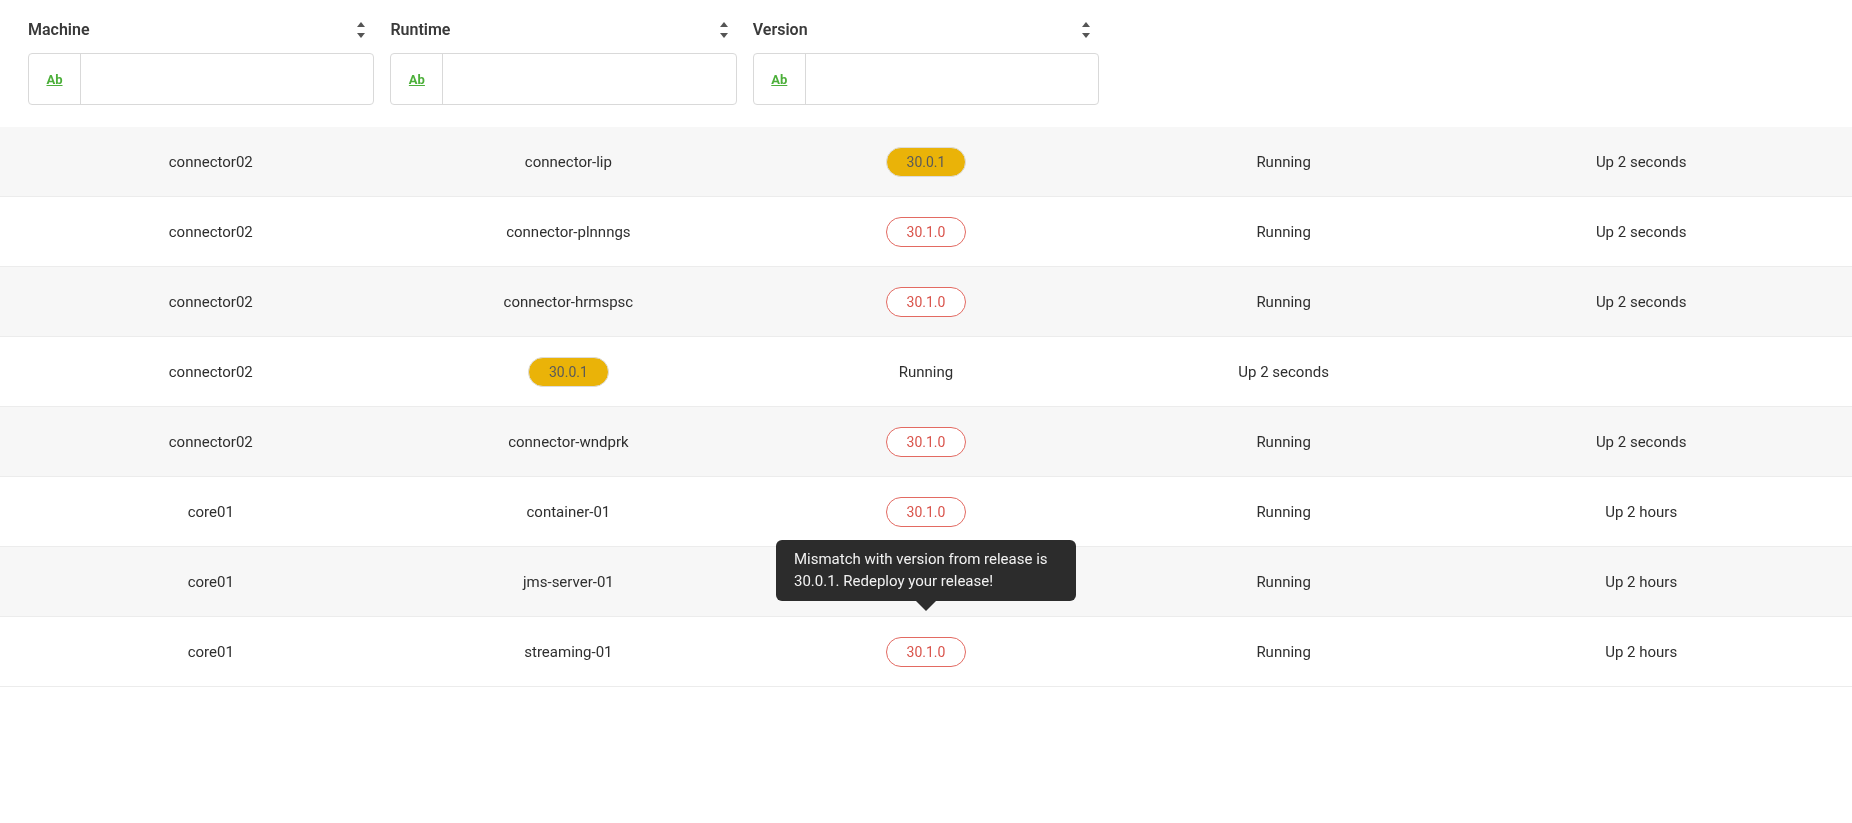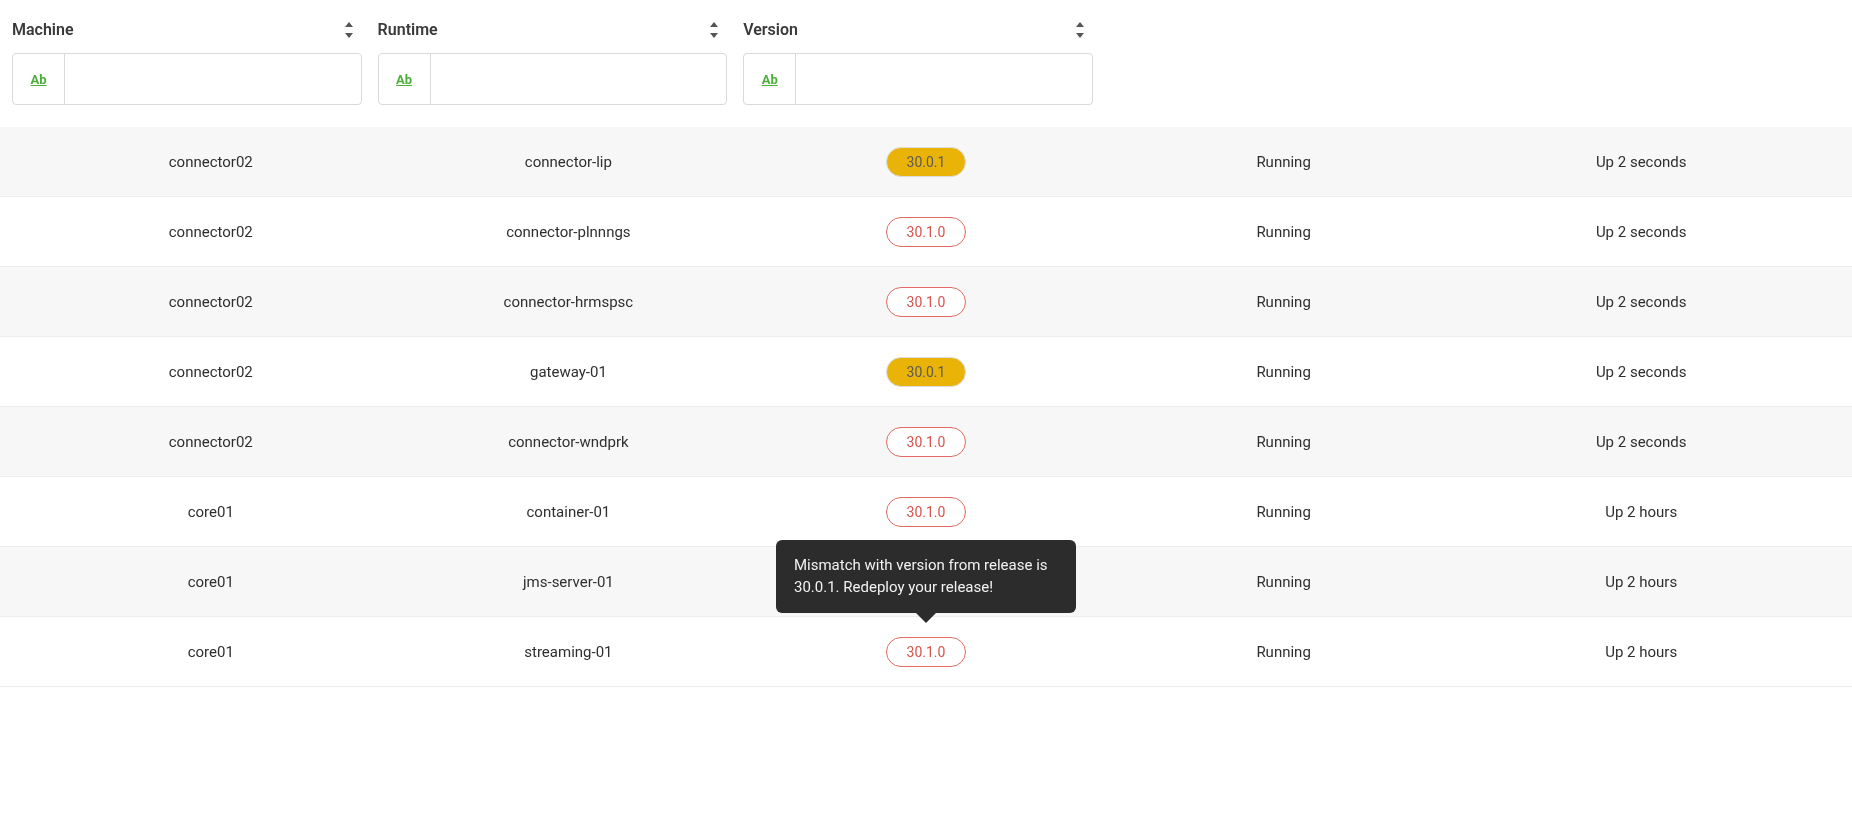--- a/index.html
+++ b/index.html
@@ -5,21 +5,21 @@
   * { box-sizing: border-box; margin: 0; padding: 0; }
   body {
     font-family: -apple-system, BlinkMacSystemFont, "Segoe UI", Roboto, "Helvetica Neue", Arial, sans-serif;
     font-size: 15px;
     color: #2e2e2e;
     background: #fff;
   }
   .header-row {
     display: grid;
     grid-template-columns: 1fr 1fr 1fr 1fr 1fr;
-    padding: 20px 28px 0 12px;
+    padding: 20px 28px 0 28px;
     gap: 16px;
     align-items: start;
   }
   .col-head {
     display: flex;
     flex-direction: column;
     gap: 14px;
   }
   .col-title-row {
     display: flex;
@@ -106,21 +106,21 @@
     border-color: #e36a62;
     color: #d9534b;
     background: #fff;
   }
   .tooltip {
     position: absolute;
     background: #2c2c2c;
     color: #f2f2f2;
     font-size: 15px;
     line-height: 1.5;
-    padding: 14px 18px;
+    padding: 8px 18px;
     border-radius: 6px;
     max-width: 300px;
     z-index: 50;
     pointer-events: none;
   }
   .tooltip::after {
     content: "";
     position: absolute;
     left: 50%;
     bottom: -10px;
@@ -207,21 +207,20 @@
       </div>
       <div class="data-row alt">
         <div class="cell">connector02</div>
         <div class="cell">connector-hrmspsc</div>
         <div class="cell"><span class="pill warn" id="pill-2">30.1.0</span></div>
         <div class="cell">Running</div>
         <div class="cell">Up 2 seconds</div>
       </div>
       <div class="data-row">
         <div class="cell">connector02</div>
-        <div class="cell">gateway-01</div>
         <div class="cell"><span class="pill" id="pill-3">30.0.1</span></div>
         <div class="cell">Running</div>
         <div class="cell">Up 2 seconds</div>
       </div>
       <div class="data-row alt">
         <div class="cell">connector02</div>
         <div class="cell">connector-wndprk</div>
         <div class="cell"><span class="pill warn" id="pill-4">30.1.0</span></div>
         <div class="cell">Running</div>
         <div class="cell">Up 2 seconds</div>

